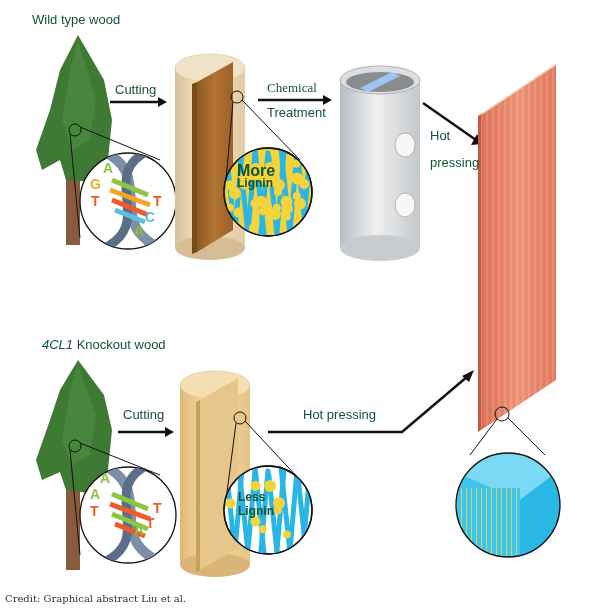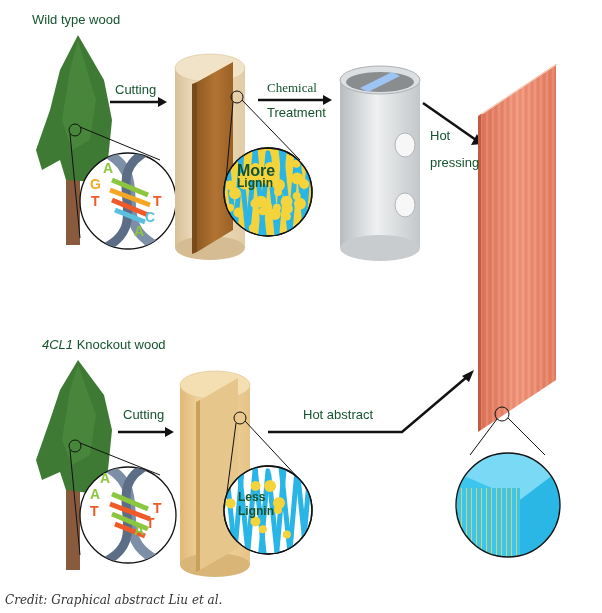--- a/index.html
+++ b/index.html
@@ -1,20 +1,20 @@
 <!DOCTYPE html>
 <html><head>
 <meta charset="utf-8">
 <style>
   html, body { margin:0; padding:0; background:#ffffff; }
   body { width:602px; height:613px; position:relative; overflow:hidden; font-family:"Liberation Sans", sans-serif; }
   .lbl { position:absolute; color:#14532d; font-size:13px; white-space:nowrap; font-family:"Liberation Sans", sans-serif; }
   .section-title { font-size:13px; }
   .section-title i { font-style:italic; }
-  .credit { position:absolute; left:5px; top:593px; font-family:"DejaVu Serif", serif; font-style:italic; font-size:12px; color:#333; }
+  .credit { position:absolute; left:5px; top:593px; font-family:"DejaVu Serif", serif; font-size:10px; color:#333; }
   svg { position:absolute; left:0; top:0; }
   .dna-letter { font-family:"Liberation Sans", sans-serif; font-size:14px; }
 </style>
 </head>
 <body>
 
 <svg width="602" height="613" viewBox="0 0 602 613">
   <defs>
     <linearGradient id="logLight" x1="0" x2="1" y1="0" y2="0">
       <stop offset="0" stop-color="#d8c09a"></stop>
@@ -274,21 +274,21 @@
 <div class="lbl" style="left:430px;top:128px;">Hot</div>
 <div class="lbl" style="left:430px;top:155px;">pressing</div>
 
 <div class="lbl" style="left:237px;top:162px;font-weight:bold;font-size:16px;">More</div>
 <div class="lbl" style="left:237px;top:176px;font-weight:bold;font-size:12px;">Lignin</div>
 
 <div class="lbl section-title" style="left:22px;top:337px;margin-left:20px;">
   <i>4CL1</i> <span>Knockout wood</span>
 </div>
 <div class="lbl" style="left:123px;top:407px;">Cutting</div>
-<div class="lbl" style="left:303px;top:407px;">Hot abstract</div>
+<div class="lbl" style="left:303px;top:407px;">Hot pressing</div>
 
 <div class="lbl" style="left:238px;top:490px;font-weight:bold;font-size:12px;">Less</div>
 <div class="lbl" style="left:238px;top:504px;font-weight:bold;font-size:12px;">Lignin</div>
 
 <div class="lbl dna-letter" style="left: 103px; top: 160px; font-weight: bold; color: rgb(140, 198, 63);">A</div>
 <div class="lbl dna-letter" style="left: 90px; top: 176px; font-weight: bold; color: rgb(245, 166, 35);">G</div>
 <div class="lbl dna-letter" style="left: 91px; top: 193px; font-weight: bold; color: rgb(240, 90, 40);">T</div>
 <div class="lbl dna-letter" style="left: 153px; top: 193px; font-weight: bold; color: rgb(240, 90, 40);">T</div>
 <div class="lbl dna-letter" style="left: 145px; top: 209px; font-weight: bold; color: rgb(91, 192, 222);">C</div>
 <div class="lbl dna-letter" style="left: 134px; top: 223px; font-weight: bold; color: rgb(140, 198, 63);">A</div>

